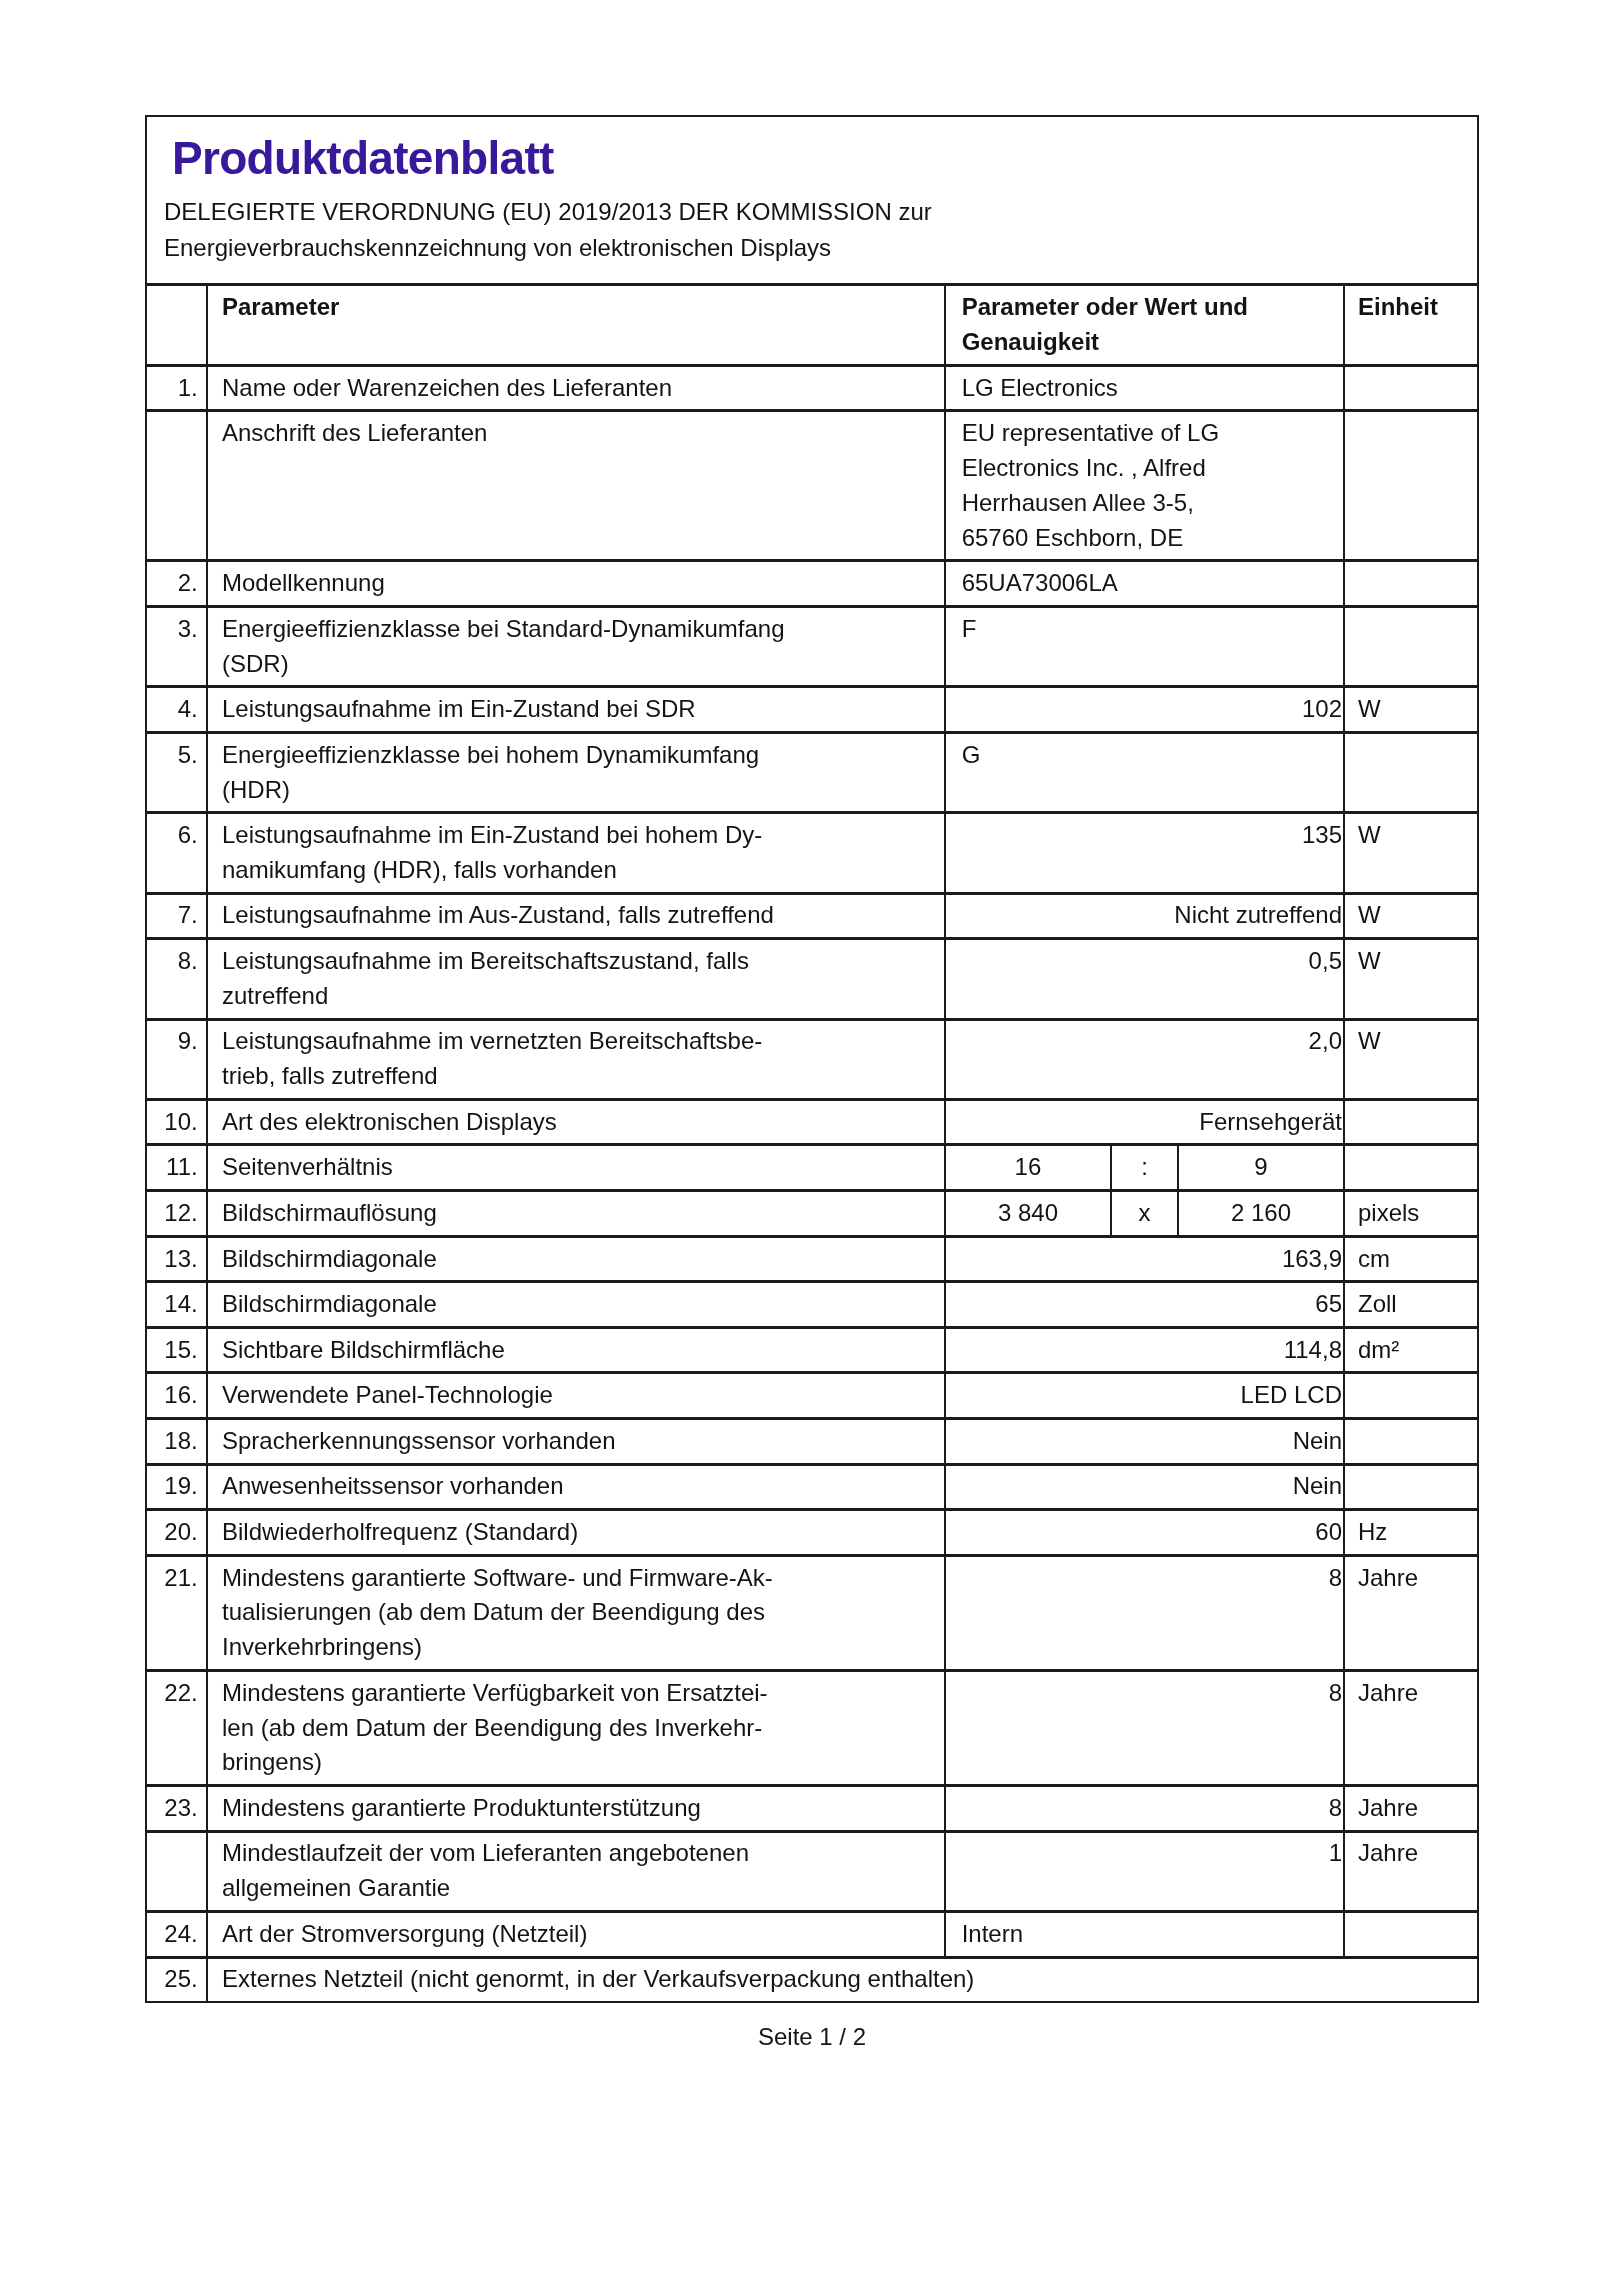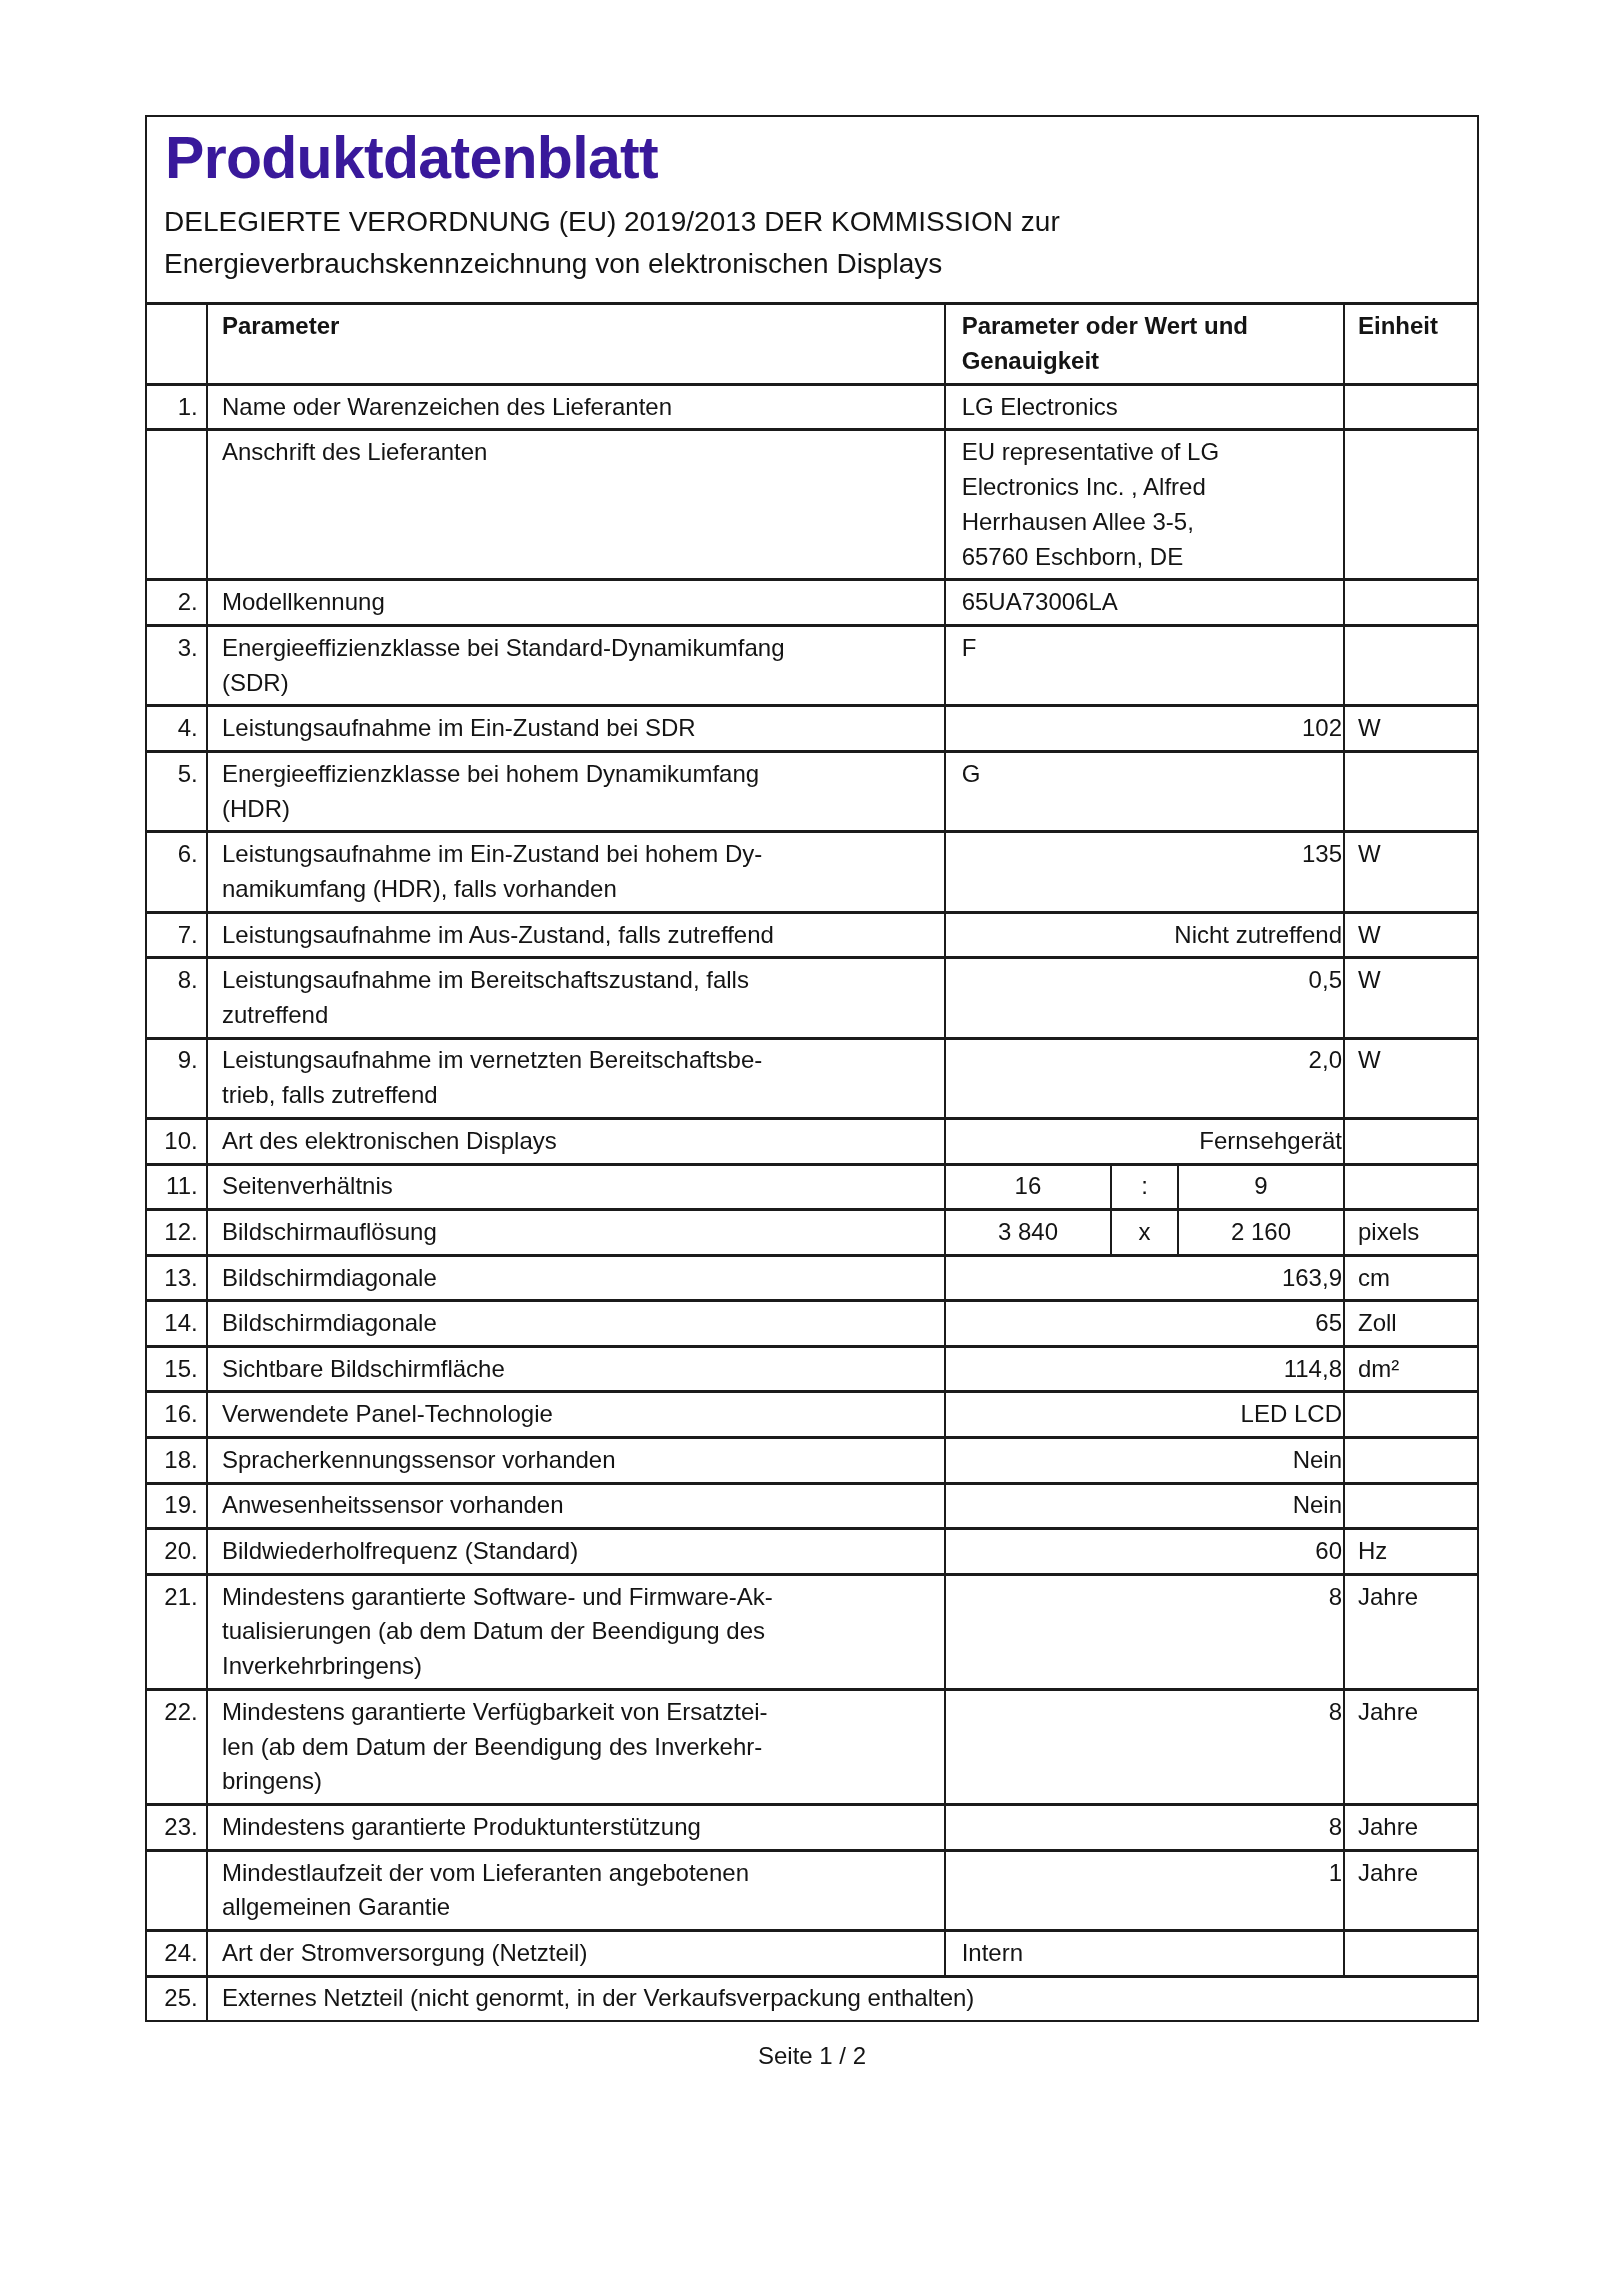--- a/index.html
+++ b/index.html
@@ -15,29 +15,29 @@
   }
   .sheet {
     margin-left: 145px;
     width: 1334px;
     box-sizing: border-box;
     border: 2.6px solid #1b1b1b;
     background: #ffffff;
   }
   .titleblock { padding: 9.2px 17px 17px 17px; }
   .doc-title {
-    margin: 1px;
-    font-size: 59px;
+    margin: 8px;
+    font-size: 46px;
     line-height: 1.08;
     font-weight: bold;
     letter-spacing: -0.7px;
   }
   .subtitle {
     margin-top: 10.5px;
-    font-size: 28px;
+    font-size: 24px;
     line-height: 1.5;
     white-space: pre-line;
   }
   table.ds {
     width: 100%;
     border-collapse: collapse;
     table-layout: fixed;
     border-top: 3.3px solid #1b1b1b;
   }
   .ds tr { border-bottom: 3.3px solid #1b1b1b; }

